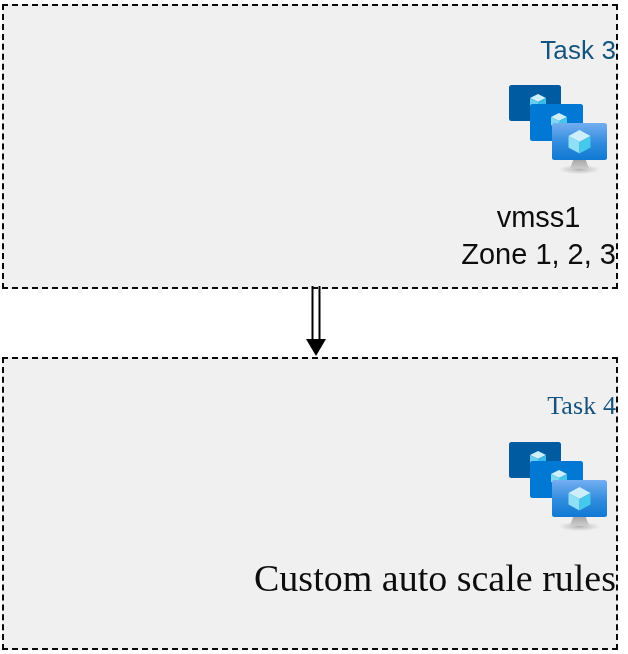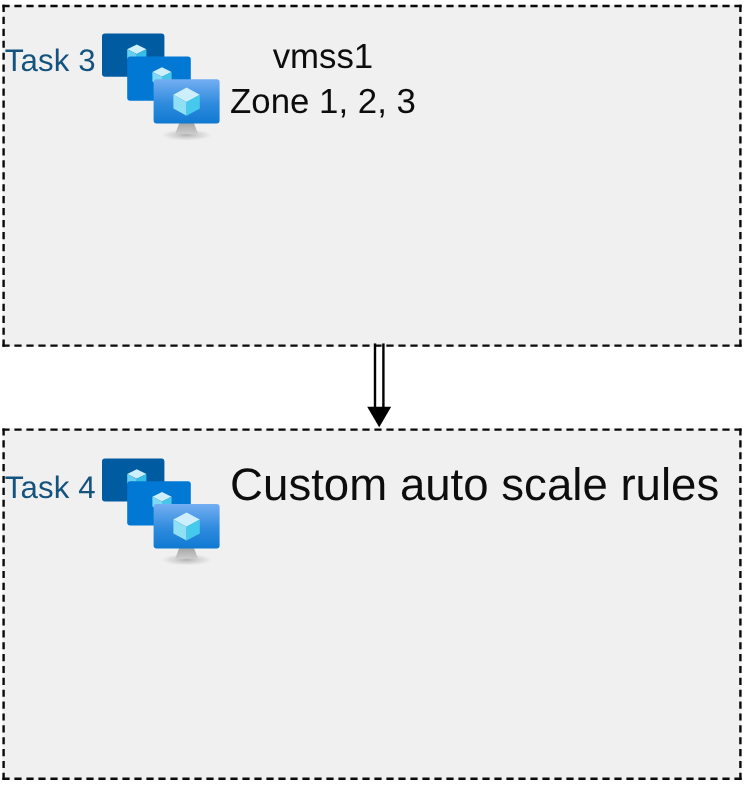--- a/index.html
+++ b/index.html
@@ -22,33 +22,35 @@
     inset: 0;
   }
 
   
   .task-box {
     position: absolute;
     box-sizing: border-box;
     background: #f0f0f0;
     border: 2px dashed #0a0a0a;
     display: flex;
-    align-items: flex-start;
+    flex-direction: column;
+    align-items: flex-end;
   }
   #box-task3 {
     left: 2px;
     top: 4px;
     width: 616px;
     height: 285px;
   }
   #box-task4 {
     left: 2px;
     top: 357px;
     width: 616px;
     height: 293px;
+    font-family: Liberation Serif, serif;
   }
 
   .task-title {
     color: #15537f;
     font-size: 26px;
     line-height: 1;
     font-weight: 400;
     letter-spacing: 0.1px;
     white-space: nowrap;
   }

